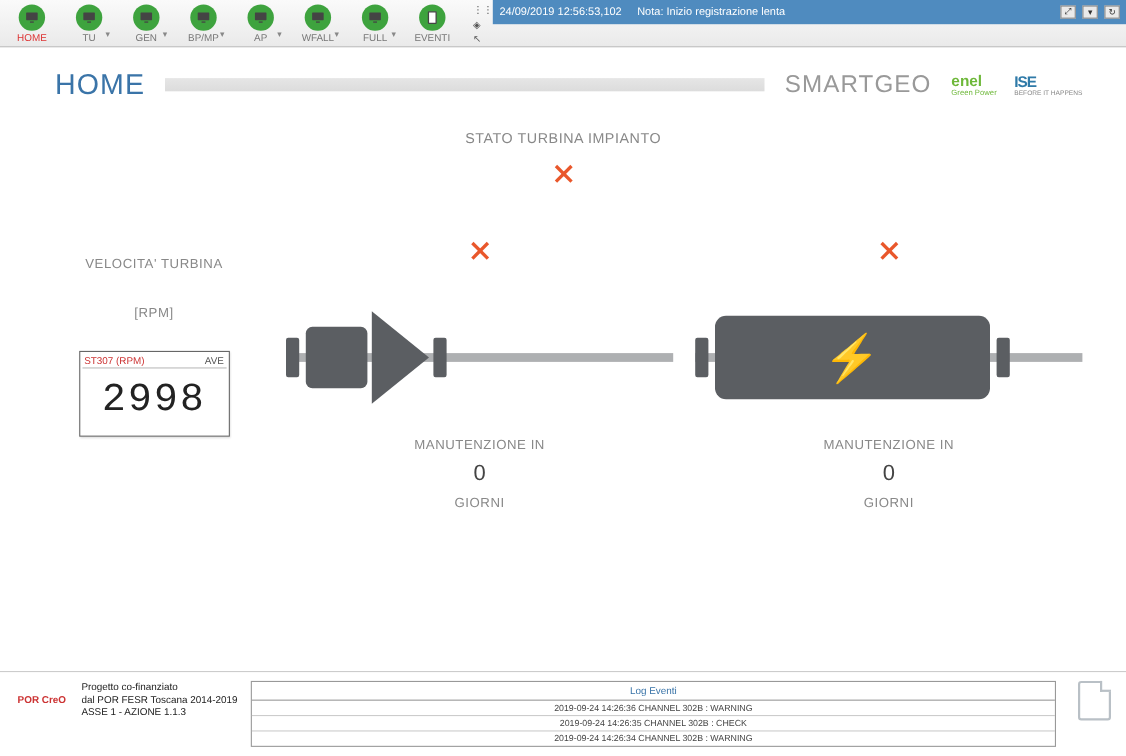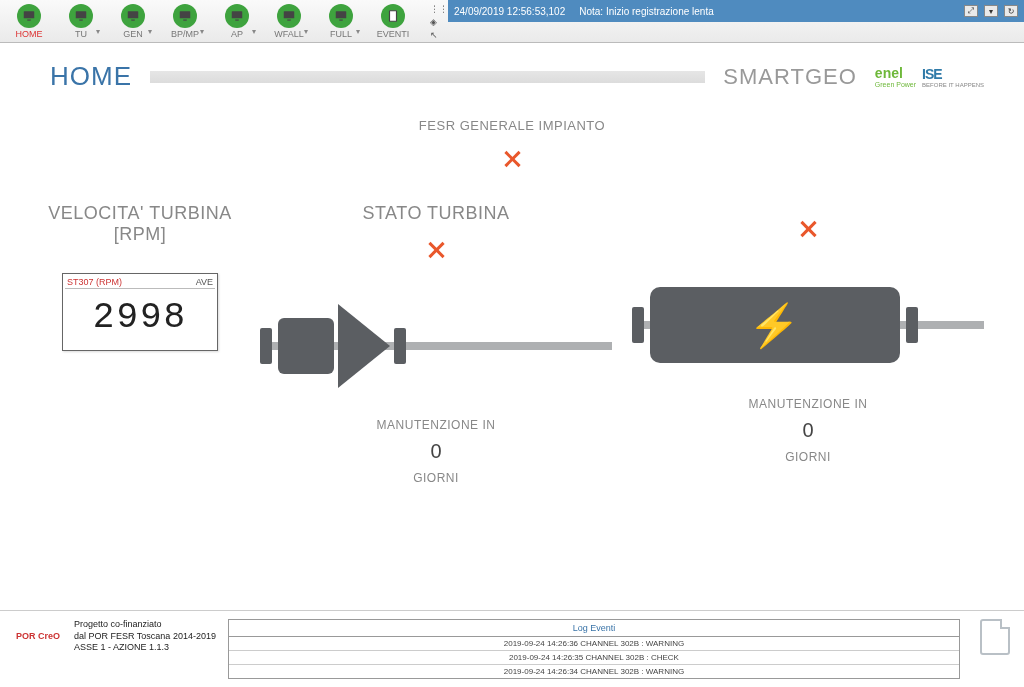--- a/index.html
+++ b/index.html
@@ -19,36 +19,36 @@
 
 .statusbar { background: #4f8bbf; color: #fff; font-size: 10px; height: 14px; display: flex; align-items: center; padding: 11px 6px; gap: 14px; margin-left: 6px; flex: 1; }
 .statusbar .right { margin-left: auto; display: flex; gap: 6px; align-items: center; }
 .mini-btn { width: 14px; height: 12px; background: #eaeaea; border: 1px solid #888; font-size: 8px; display: flex; align-items: center; justify-content: center; color: #333; }
 
 
 .header-row { display: flex; align-items: center; padding: 18px 40px 6px 50px; }
 .page-title { font-size: 26px; color: #3a74a8; letter-spacing: 1px; }
 .brand-band { flex: 1; height: 12px; background: linear-gradient(#e6e6e6,#dcdcdc); margin: 0 18px; }
 .brand-text { font-size: 22px; color: #999; letter-spacing: 1px; }
-.logos { display: flex; gap: 6px; margin-left: 18px; align-items: center; }
+.logos { display: flex; gap: 16px; margin-left: 18px; align-items: center; }
 .logo-enel { font-size: 14px; font-weight: bold; color: #6eb83a; }
 .logo-enel small { display: block; font-size: 7px; font-weight: normal; }
 .logo-ise { font-size: 14px; font-weight: bold; color: #2f7aa8; letter-spacing: -1px; }
 .logo-ise small { display: block; font-size: 6px; color: #888; letter-spacing: 0; font-weight: normal; }
 
 
 .main { position: relative; padding: 10px 40px; }
 .section-title { text-align: center; color: #888; font-size: 13px; letter-spacing: 0.5px; margin-top: 10px; }
 .status-x { color: #e9572b; font-size: 24px; font-weight: bold; text-align: center; margin-top: 14px; }
 .cols { display: flex; margin-top: 28px; gap: 20px; align-items: flex-start; }
 .col-left { width: 200px; text-align: center; }
 .col-mid, .col-right { flex: 1; text-align: center; }
-.sub-title { color: #888; font-size: 18px; letter-spacing: 0.5px; }
-
-.gauge-box { margin-top: 28px; border: 1px solid #666; background: #fff; padding: 2px; width: 156px; margin-left: auto; margin-right: auto; box-shadow: 1px 1px 2px rgba(0,0,0,.15); }
+.sub-title { color: #888; font-size: 12px; letter-spacing: 0.5px; margin-top: 30px; }
+
+.gauge-box { margin-top: 28px; border: 1px solid #666; background: #fff; padding: 2px; width: 137px; margin-left: auto; margin-right: auto; box-shadow: 1px 1px 2px rgba(0,0,0,.15); }
 .gauge-header { display: flex; justify-content: space-between; font-size: 9px; color: #c33; border-bottom: 1px solid #bbb; padding: 1px 2px; }
 .gauge-header .mode { color: #555; }
 .gauge-val { font-size: 36px; letter-spacing: 2px; text-align: center; padding: 8px 0 10px; color: #222; font-family: "Courier New", monospace; }
 
 
 .machinery { position: relative; height: 110px; margin: 24px 0 18px; }
 .shaft { position: absolute; top: 52px; left: 0; right: 0; height: 8px; background: #aeb0b2; }
 .bearing { position: absolute; top: 38px; width: 12px; height: 36px; background: #5b5e62; border-radius: 2px; }
 .turbine-box { position: absolute; top: 28px; width: 56px; height: 56px; background: #5b5e62; border-radius: 6px; }
 .turbine-cone { position: absolute; top: 14px; width: 0; height: 0; border-left: 52px solid #5b5e62; border-top: 42px solid transparent; border-bottom: 42px solid transparent; }
@@ -183,38 +183,37 @@
       <small>Green Power</small>
     </div>
     <div class="logo-ise">
       <span>ISE</span>
       <small>BEFORE IT HAPPENS</small>
     </div>
   </div>
 </div>
 
 <div class="main">
-  <div class="section-title">FESR GENERALE IMPIANTO</div>
+  <div class="section-title">STATO TURBINA IMPIANTO</div>
   <div class="status-x"><span class="x-icon"></span></div>
 
   <div class="cols">
     <div class="col-left">
       <div class="sub-title">VELOCITA' TURBINA</div>
       <div class="sub-title">[RPM]</div>
       <div class="gauge-box">
         <div class="gauge-header">
           <span>ST307 (RPM)</span>
           <span class="mode">AVE</span>
         </div>
         <div class="gauge-val">2998</div>
       </div>
     </div>
 
     <div class="col-mid">
-      <div class="sub-title">STATO TURBINA</div>
       <div class="status-x"><span class="x-icon"></span></div>
       <div class="machinery">
         <div class="shaft"></div>
         <div class="bearing" style="left:0px"></div>
         <div class="turbine-box" style="left:18px"></div>
         <div class="turbine-cone" style="left:78px"></div>
         <div class="bearing" style="left:134px"></div>
       </div>
       <div class="maint">MANUTENZIONE IN</div>
       <div class="maint-val">0</div>

